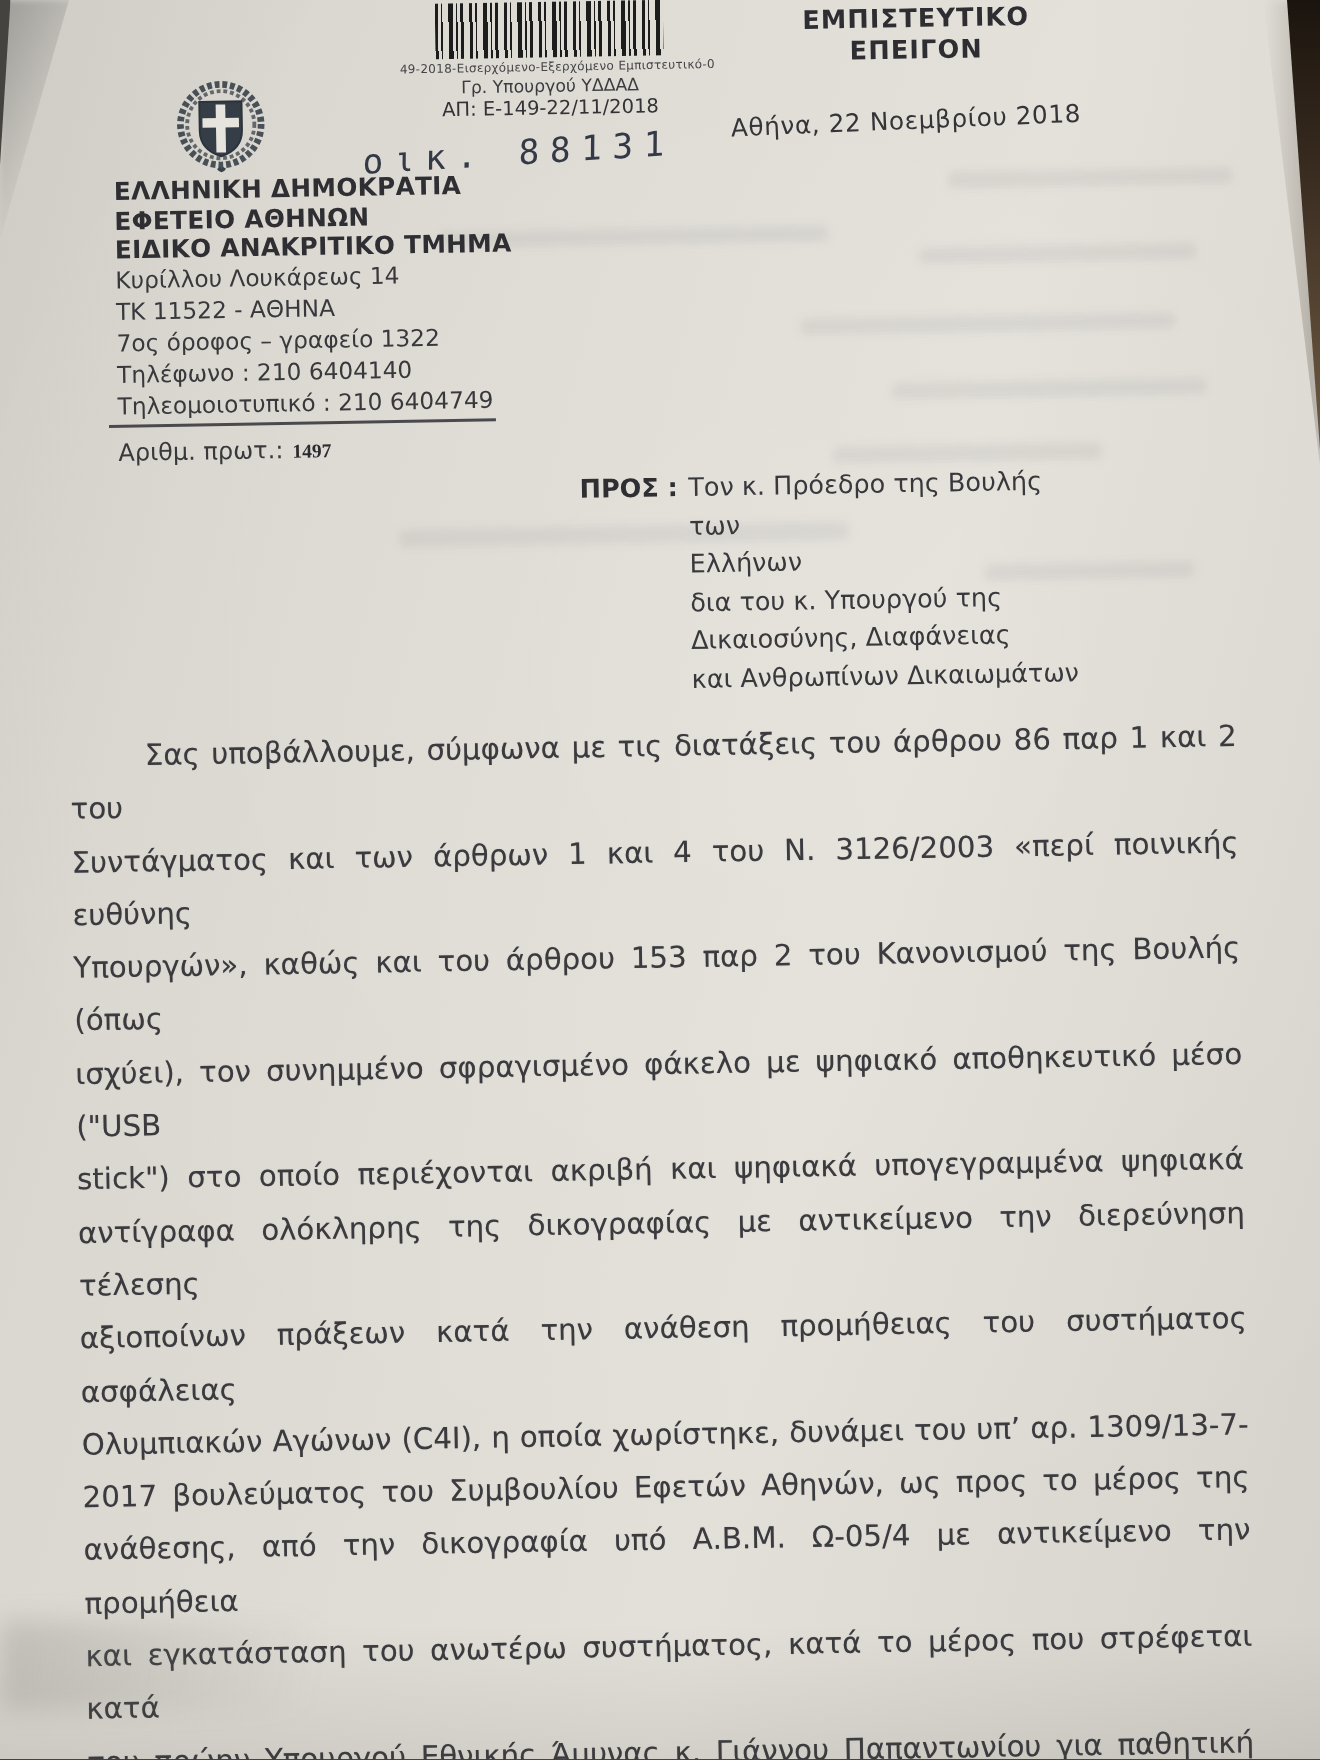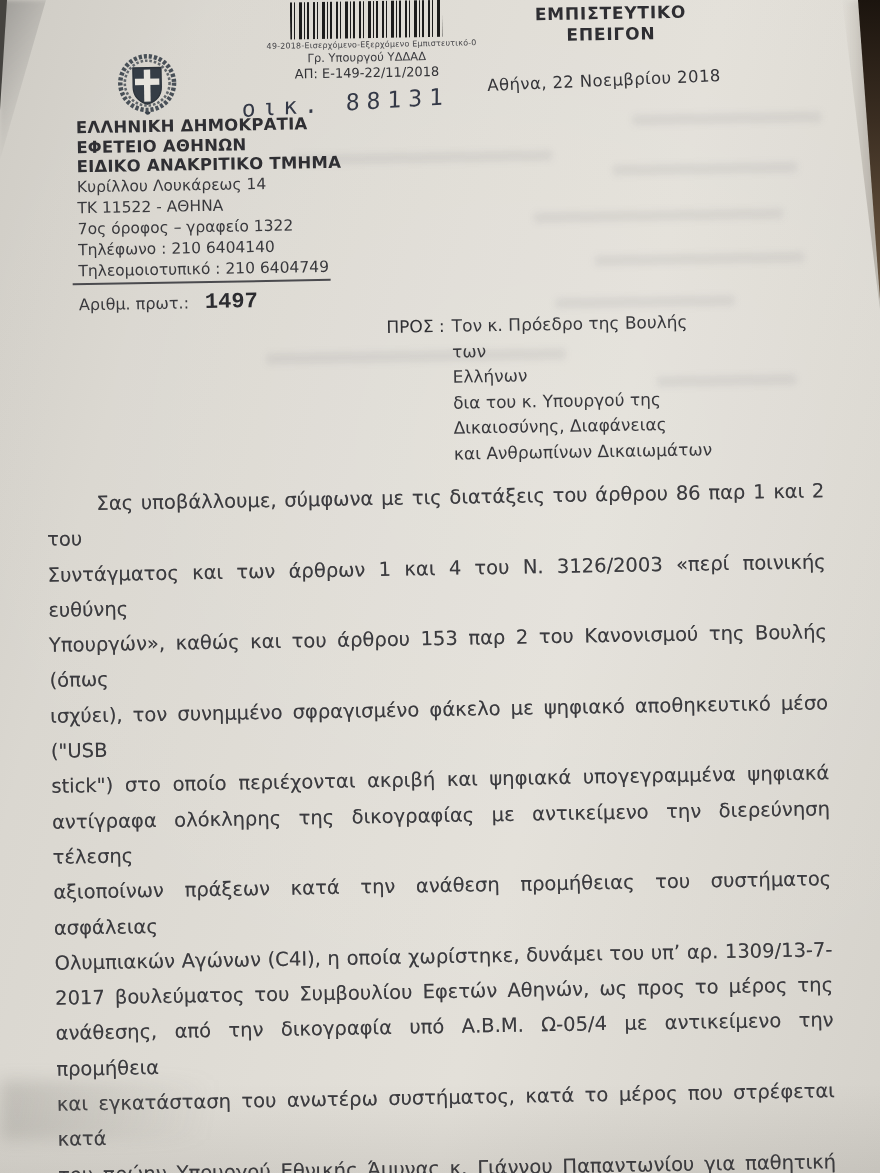--- a/index.html
+++ b/index.html
@@ -67,25 +67,25 @@
 
   
   .emblem{position:absolute;left:124px;top:44px;width:64px;height:72px;}
 
   
   .letterhead{position:absolute;left:84px;top:112px;width:280px;}
   .lh-bold{font-weight:bold;font-size:16.5px;line-height:19.5px;color:#2f2f33;letter-spacing:.2px;}
   .lh-reg{font-size:15.5px;line-height:21px;color:#39393d;}
   .lh-rule{position:absolute;left:78px;top:277px;width:258px;height:2px;background:#4a4a4e;}
   .protocol{position:absolute;left:84px;top:286px;font-size:16px;color:#39393d;}
-  .protocol .num{font-family:Liberation Mono, monospace;font-weight:bold;font-size:22px;color:#2c2c30;margin-left:16px;}
+  .protocol .num{font-family:Liberation Serif, serif;font-weight:bold;font-size:13px;color:#2c2c30;margin-left:6px;}
 
   
   .recipient{position:absolute;left:391px;top:314px;display:flex;align-items:flex-start;}
-  .recipient-label{font-weight:normal;font-size:17px;color:#2f2f33;white-space:nowrap;line-height:25.5px;}
+  .recipient-label{font-weight:bold;font-size:17px;color:#2f2f33;white-space:nowrap;line-height:25.5px;}
   .recipient-lines{margin-left:7px;font-size:17px;line-height:25.5px;color:#39393d;width:265px;}
 
   
   .body-text{position:absolute;left:48px;top:480px;width:778px;
     font-size:19.5px;line-height:35.3px;color:#3b3b3f;
     text-shadow:0 0 .5px rgba(59,59,63,.45);}
   .bline{text-align:justify;text-align-last:justify;white-space:normal;}
   .bline.indent{text-indent:50px;}
 </style>
 </head>

